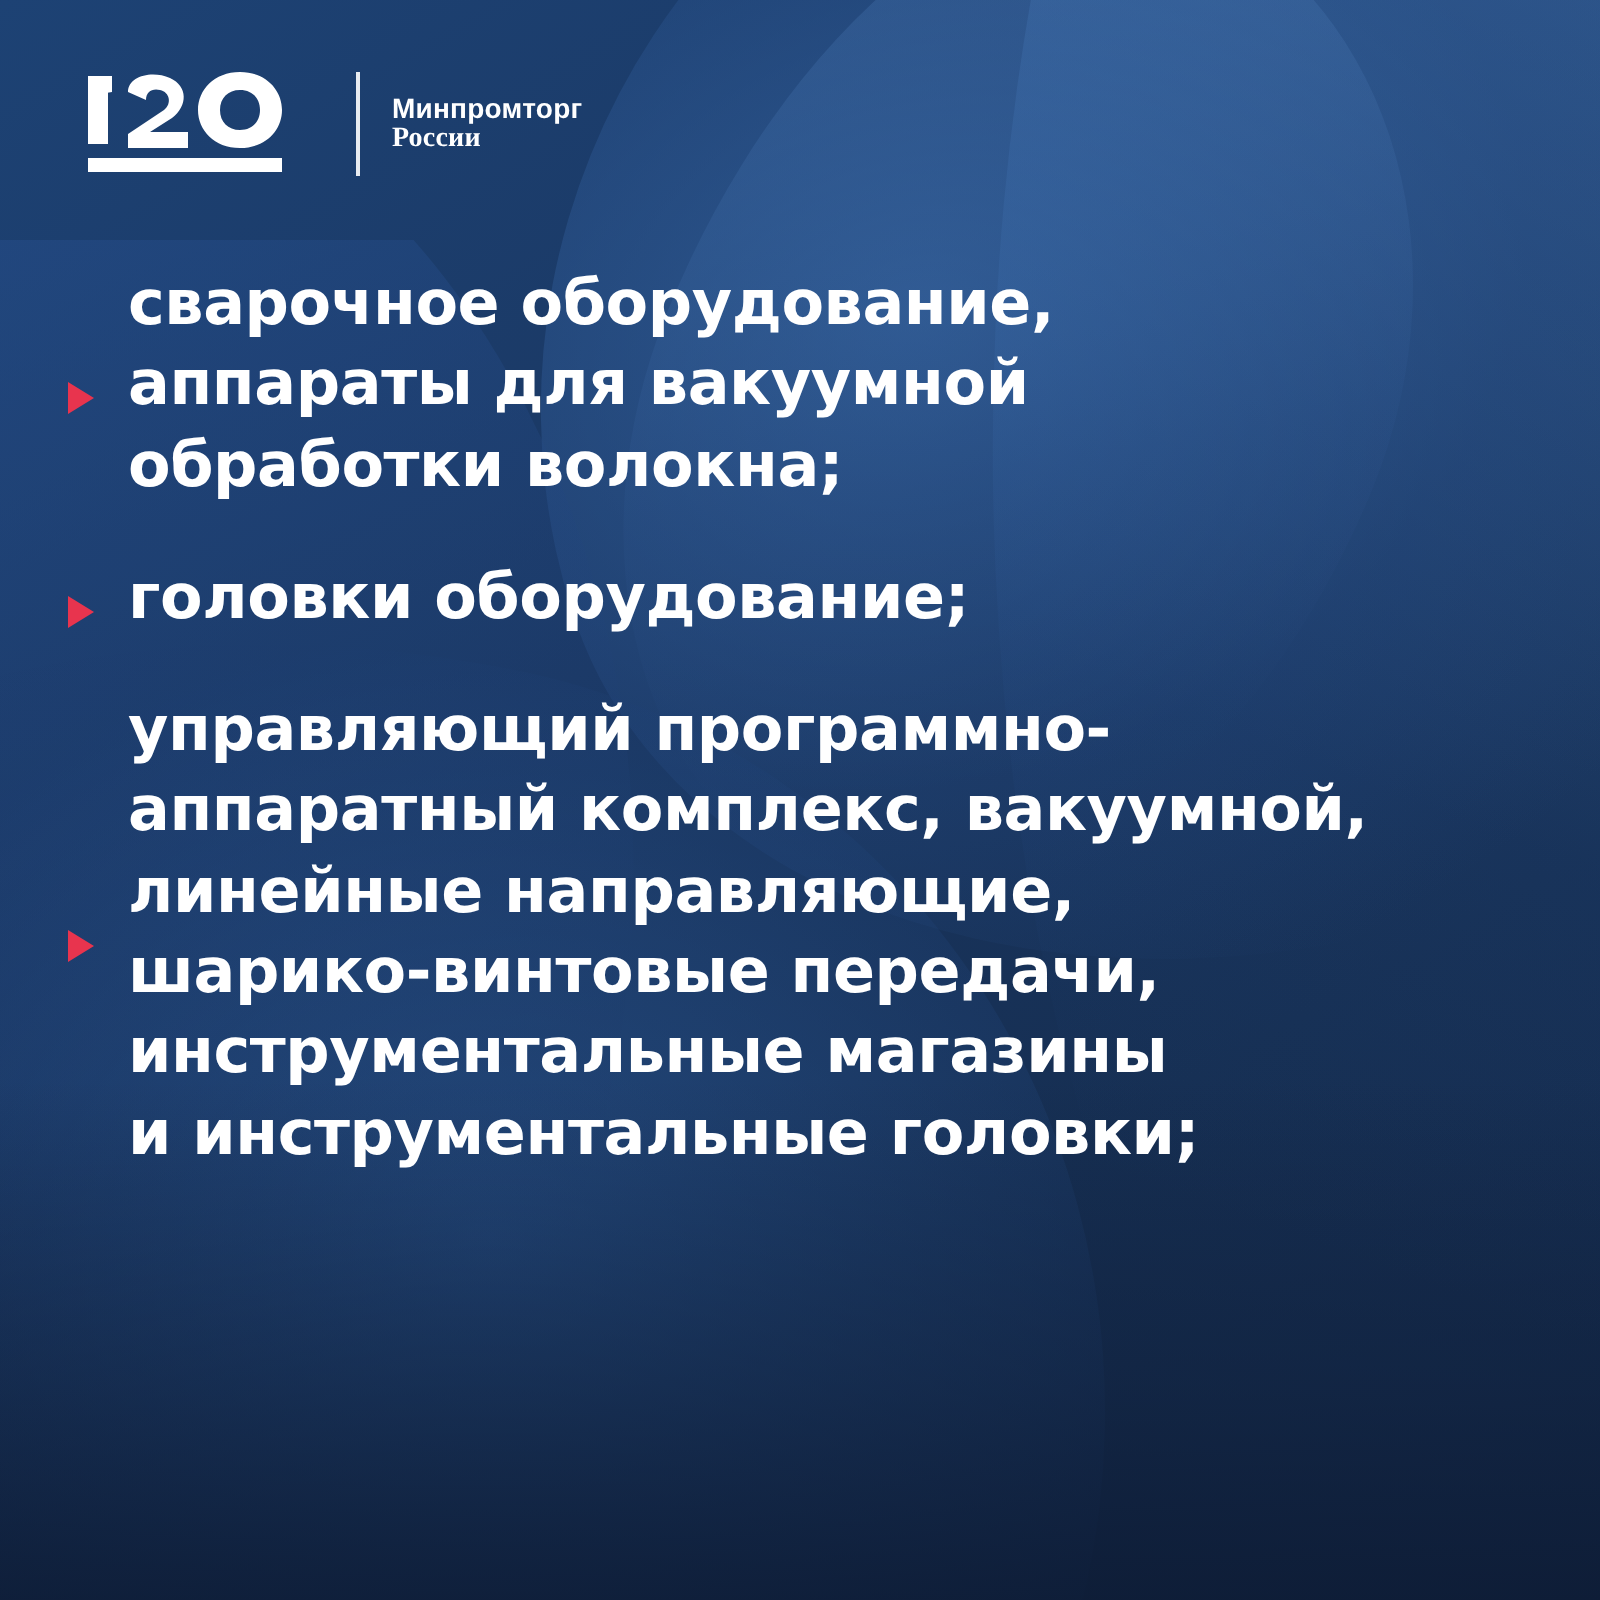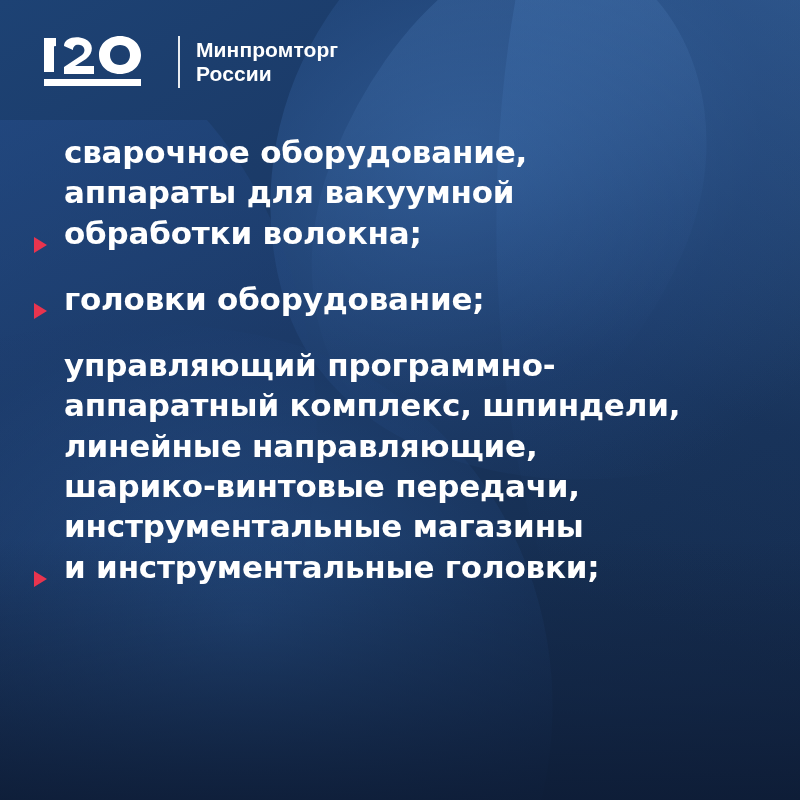--- a/index.html
+++ b/index.html
@@ -99,39 +99,40 @@
   }
   .logo-divider {
     width: 2px;
     height: 52px;
     background: #ffffff;
     opacity: 0.9;
   }
   .logo-text {
     color: #ffffff;
     font-weight: bold;
-    font-size: 21px;
+    font-size: 14px;
     line-height: 1.15;
     letter-spacing: 0.1px;
   }
   .logo-text .line2 {
     display: block;
+    font-family: Liberation Serif, serif;
   }
 
   
   .content {
     position: absolute;
     top: 132px;
     left: 34px;
     right: 40px;
     z-index: 5;
   }
   .bullet-row {
     display: flex;
-    align-items: flex-end;
+    align-items: center;
     margin-bottom: 26px;
   }
   .bullet-marker {
     flex: 0 0 auto;
     width: 30px;
     padding-top: 14px;
   }
   .tri {
     display: block;
     width: 0;
@@ -199,21 +200,21 @@
       </div>
       <div class="bullet-text">головки оборудование;</div>
     </div>
 
 
     <div class="bullet-row">
       <div class="bullet-marker">
         <span class="tri"></span>
       </div>
       <div class="bullet-text">управляющий программно-
-аппаратный комплекс, шпиндели,
+аппаратный комплекс, вакуумной,
 линейные направляющие,
 шарико-винтовые передачи,
 инструментальные магазины
 и инструментальные головки;</div>
     </div>
 
   </div>
 </div>
 
 </body></html>

